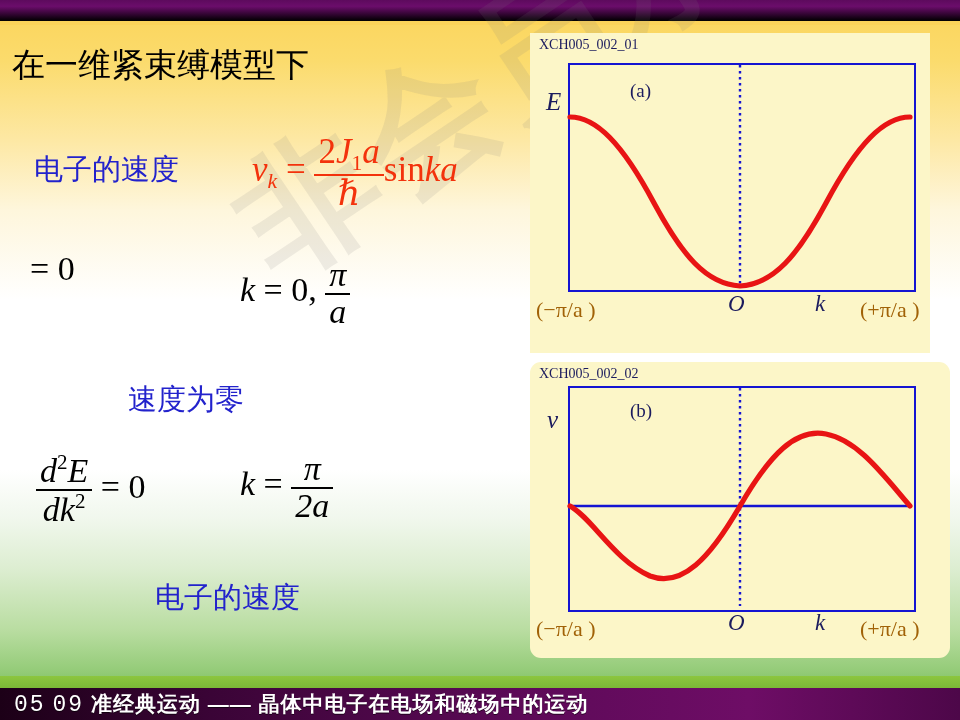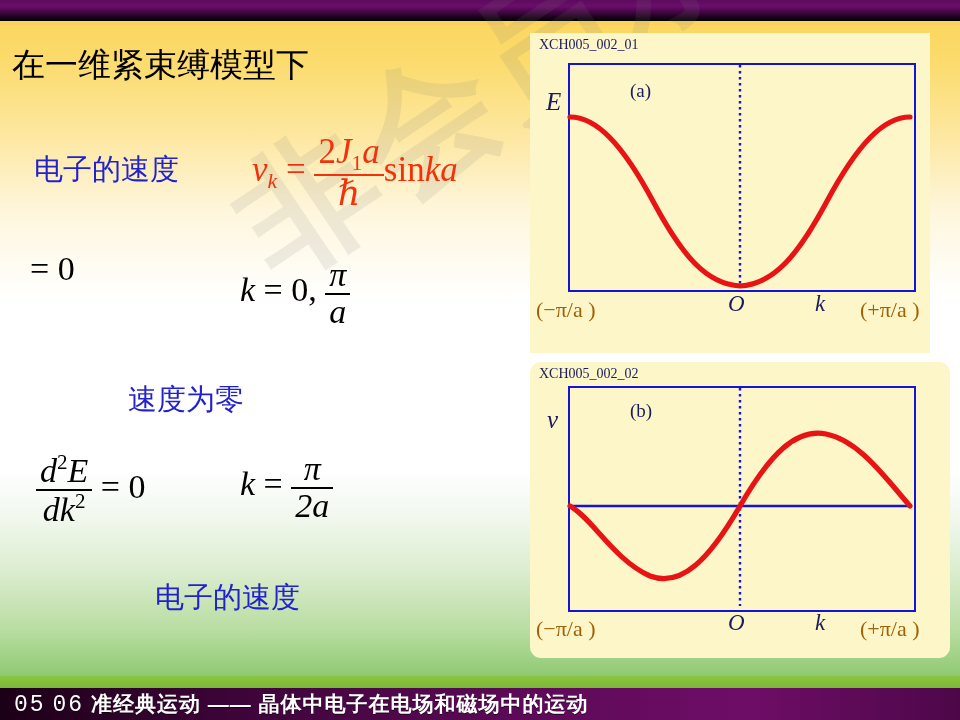--- a/index.html
+++ b/index.html
@@ -213,17 +213,17 @@
     <div class="tick-label" style="left:6px;top:254px;">(−π/a )</div>
     <div class="tick-italic" style="left:198px;top:248px;">O</div>
     <div class="tick-italic" style="left:285px;top:248px;">k</div>
     <div class="tick-label" style="left:330px;top:254px;">(+π/a )</div>
   </div>
 
   <div class="greenbar"></div>
   <div class="bottombar"></div>
   <div class="bottom-text">
     <span class="num">05</span>
-    <span class="num">06</span>
+    <span class="num">09</span>
     <span>准经典运动 —— 晶体中电子在电场和磁场中的运动</span>
   </div>
 
 </div>
 
 </body></html>

